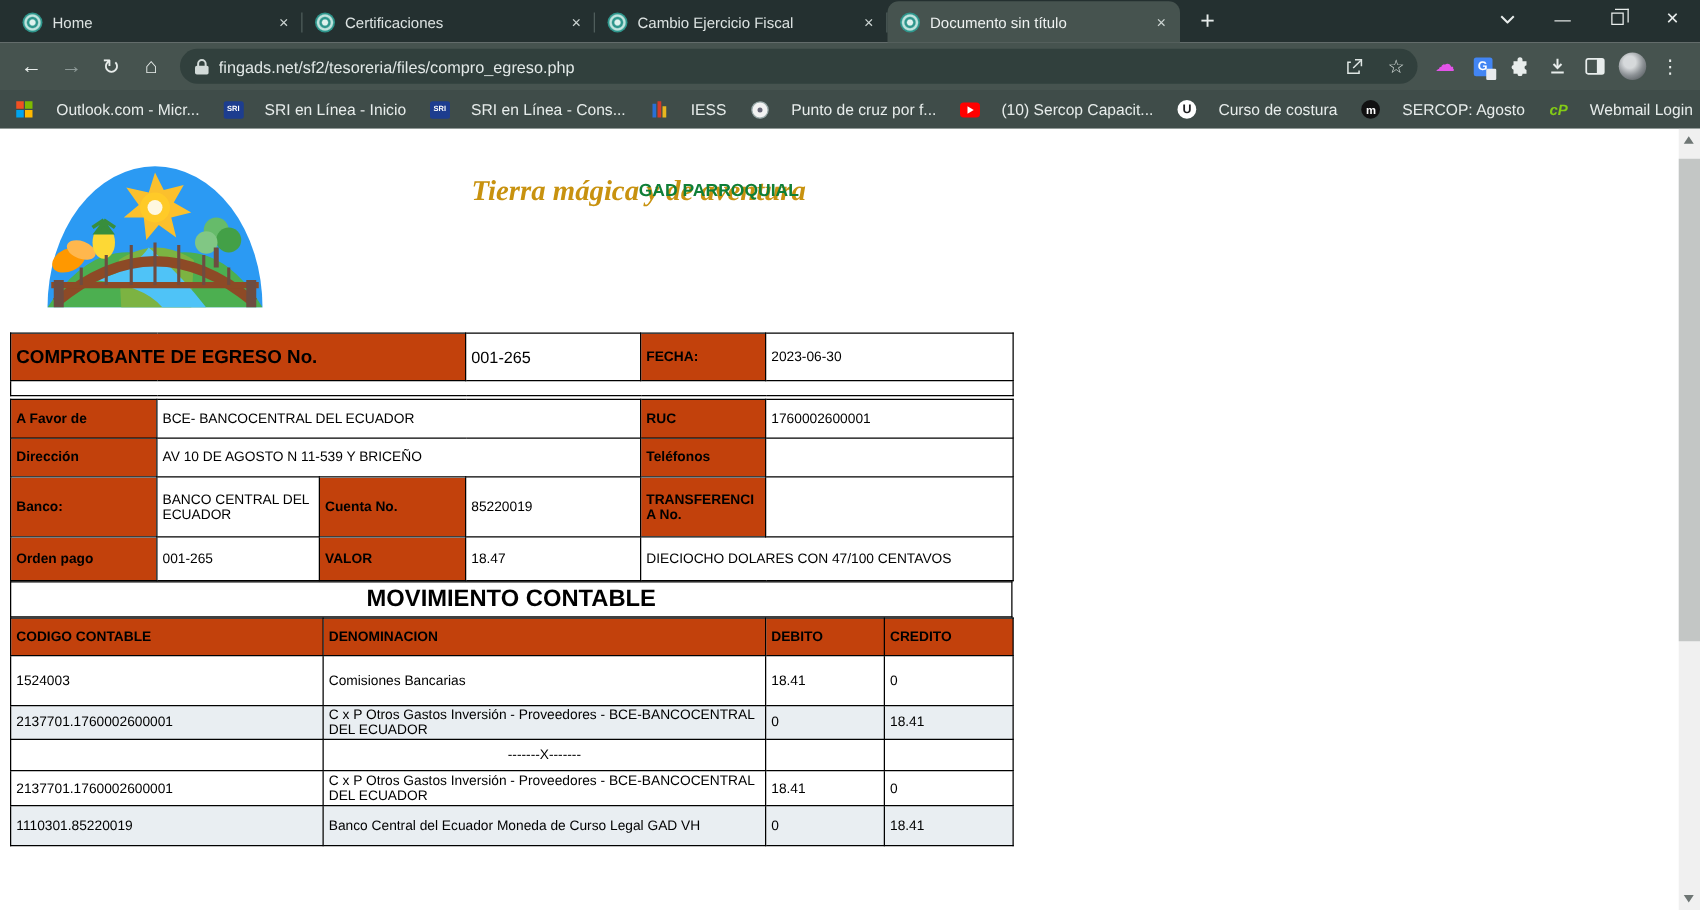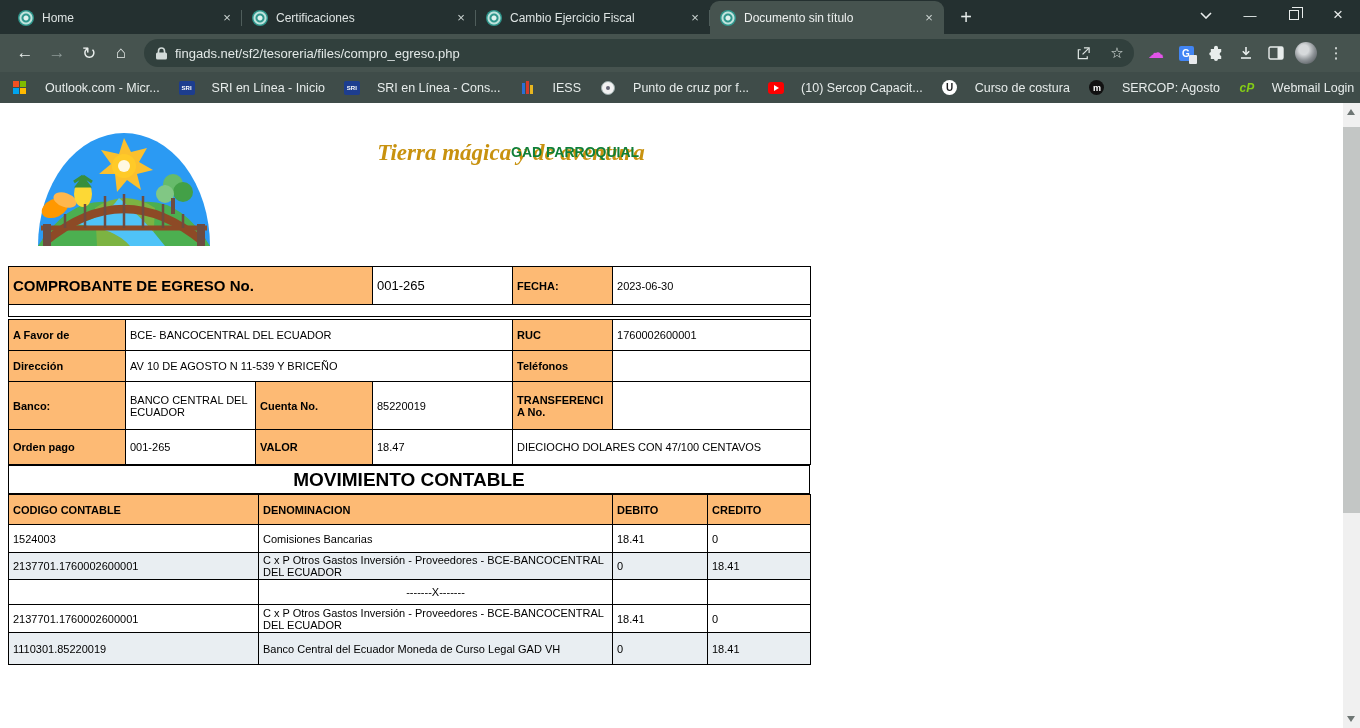--- a/index.html
+++ b/index.html
@@ -78,21 +78,21 @@
   .brand { position:relative; margin-left:112px; width:372px; }
   .brand-main { font-size:47px; font-weight:bold; color:#e2472b; line-height:1; margin-top:24px; letter-spacing:1px;
                 text-shadow:1px 1px 0 #b71c1c; white-space:nowrap; }
   .brand-gad { position:absolute; top:16px; left:186px; color:#0f7f38; font-size:14px; font-weight:bold; white-space:nowrap; }
   .brand-tagline { text-align:center; font-family:"Liberation Serif", serif; font-style:italic; font-weight:bold;
                    color:#c8920f; font-size:23px; margin-top:12px; }
 
   .doc { margin:20px 0 0 8px; width:802px; font-size:11px; color:#000; }
   .doc table { border-collapse:collapse; table-layout:fixed; width:802px; }
   .doc td { border:1px solid #000; padding:1px 4px; vertical-align:middle; overflow:hidden; word-wrap:break-word; }
-  .lbl { background:#fdba74; font-weight:bold; }
+  .lbl { background:#c2410c; font-weight:bold; }
   .big-title { font-size:15px; }
   .num { font-size:13px; }
   .t-mid { margin-top:2px; }
   .alt td { background:#e9eef2; }
   .sep-row td { text-align:center; }
   .mov-title td { text-align:center; font-weight:bold; font-size:19px; height:28px; }
 </style>
 </head>
 <body>
 
@@ -369,21 +369,21 @@
           <col style="width:95px">
           <col style="width:103px">
         </colgroup>
       <tbody>
           <tr style="height:30px">
         <td class="lbl">CODIGO CONTABLE</td>
         <td class="lbl">DENOMINACION</td>
         <td class="lbl">DEBITO</td>
         <td class="lbl">CREDITO</td>
       </tr>
-      <tr style="height:28px">
+      <tr style="height:40px">
         <td>1524003</td>
         <td>Comisiones Bancarias</td>
         <td>18.41</td>
         <td>0</td>
       </tr>
       <tr class="alt" style="height:26px">
         <td>2137701.1760002600001</td>
         <td>C x P Otros Gastos Inversión - Proveedores - BCE-BANCOCENTRAL DEL ECUADOR</td>
         <td>0</td>
         <td>18.41</td>

